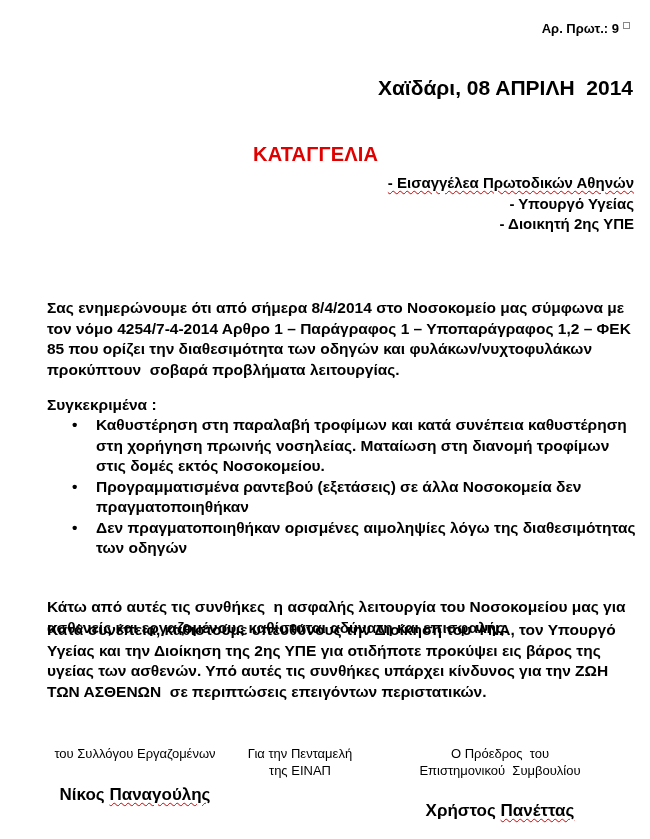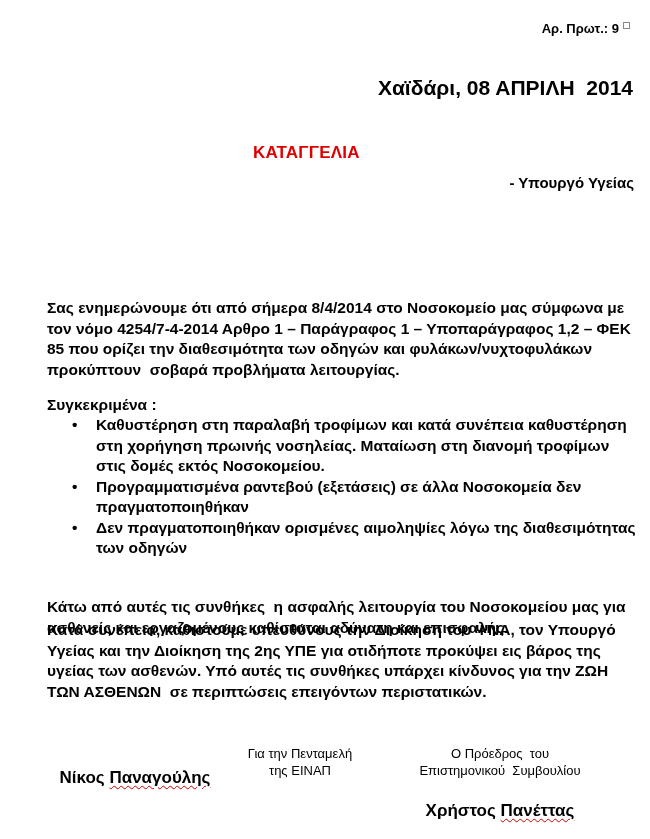--- a/index.html
+++ b/index.html
@@ -40,21 +40,21 @@
     .dateline {
       right: 17px;
       top: 76px;
       font-size: 21px;
       font-weight: bold;
       white-space: nowrap;
     }
     .title {
       left: 253px;
       top: 143px;
-      font-size: 17px;
+      font-size: 20px;
       font-weight: bold;
       color: #e00000;
       letter-spacing: 0.2px;
     }
     .cc {
       right: 16px;
       top: 173px;
       text-align: right;
       font-size: 15px;
       font-weight: bold;
@@ -109,38 +109,41 @@
 </head>
 <body>
 
 <div class="abs protocol"><span>Αρ. Πρωτ.: 9</span><span class="mark"></span></div>
 
 <div class="abs dateline" style="white-space:pre;">Χαϊδάρι, 08 ΑΠΡΙΛΗ  2014</div>
 
 <div class="abs title">ΚΑΤΑΓΓΕΛΙΑ</div>
 
 <div class="abs cc">
+  <div><span class="spell">- Εισαγγέλεα Πρωτοδικών Αθηνών</span></div>
   <div>- Υπουργό Υγείας</div>
+  <div>- Διοικητή 2ης ΥΠΕ</div>
 </div>
 
 <div class="abs body-text para1" style="white-space:pre-wrap;">Σας ενημερώνουμε ότι από σήμερα 8/4/2014 στο Νοσοκομείο μας σύμφωνα με τον νόμο 4254/7-4-2014 Αρθρο 1 – Παράγραφος 1 – Υποπαράγραφος 1,2 – ΦΕΚ 85 που ορίζει την διαθεσιμότητα των οδηγών και φυλάκων/νυχτοφυλάκων προκύπτουν  σοβαρά προβλήματα λειτουργίας.</div>
 
 <div class="abs body-text specifically">Συγκεκριμένα :</div>
 
 <ul class="abs issues">
   <li><span class="bullet">•</span><span>Καθυστέρηση στη παραλαβή τροφίμων και κατά συνέπεια καθυστέρηση στη χορήγηση πρωινής νοσηλείας. Ματαίωση στη διανομή τροφίμων στις δομές εκτός Νοσοκομείου.</span></li>
   <li><span class="bullet">•</span><span>Προγραμματισμένα ραντεβού (εξετάσεις) σε άλλα Νοσοκομεία δεν πραγματοποιηθήκαν</span></li>
   <li><span class="bullet">•</span><span>Δεν πραγματοποιηθήκαν ορισμένες αιμοληψίες λόγω της διαθεσιμότητας των οδηγών</span></li>
 </ul>
 
 <div class="abs body-text para2" style="white-space:pre-wrap;">Κάτω από αυτές τις συνθήκες  η ασφαλής λειτουργία του Νοσοκομείου μας για ασθενείς και εργαζομένους καθίσταται αδύνατη και επισφαλής.</div>
 
 <div class="abs body-text para3" style="white-space:pre-wrap;">Κατά συνέπεια, καθιστούμε υπευθύνους την Διοίκηση του ΨΝΑ, τον Υπουργό Υγείας και την Διοίκηση της 2ης ΥΠΕ για οτιδήποτε προκύψει εις βάρος της υγείας των ασθενών. Υπό αυτές τις συνθήκες υπάρχει κίνδυνος για την ΖΩΗ ΤΩΝ ΑΣΘΕΝΩΝ  σε περιπτώσεις επειγόντων περιστατικών.</div>
 
 <div class="abs sig sig1">
+  <div>του Συλλόγου Εργαζομένων</div>
   <div class="name"><span>Νίκος</span> <span class="spell">Παναγούλης</span></div>
 </div>
 
 <div class="abs sig sig2">
   <div>Για την Πενταμελή</div>
   <div>της ΕΙΝΑΠ</div>
 </div>
 
 <div class="abs sig sig3">
   <div style="white-space:pre;">Ο Πρόεδρος  του</div>

